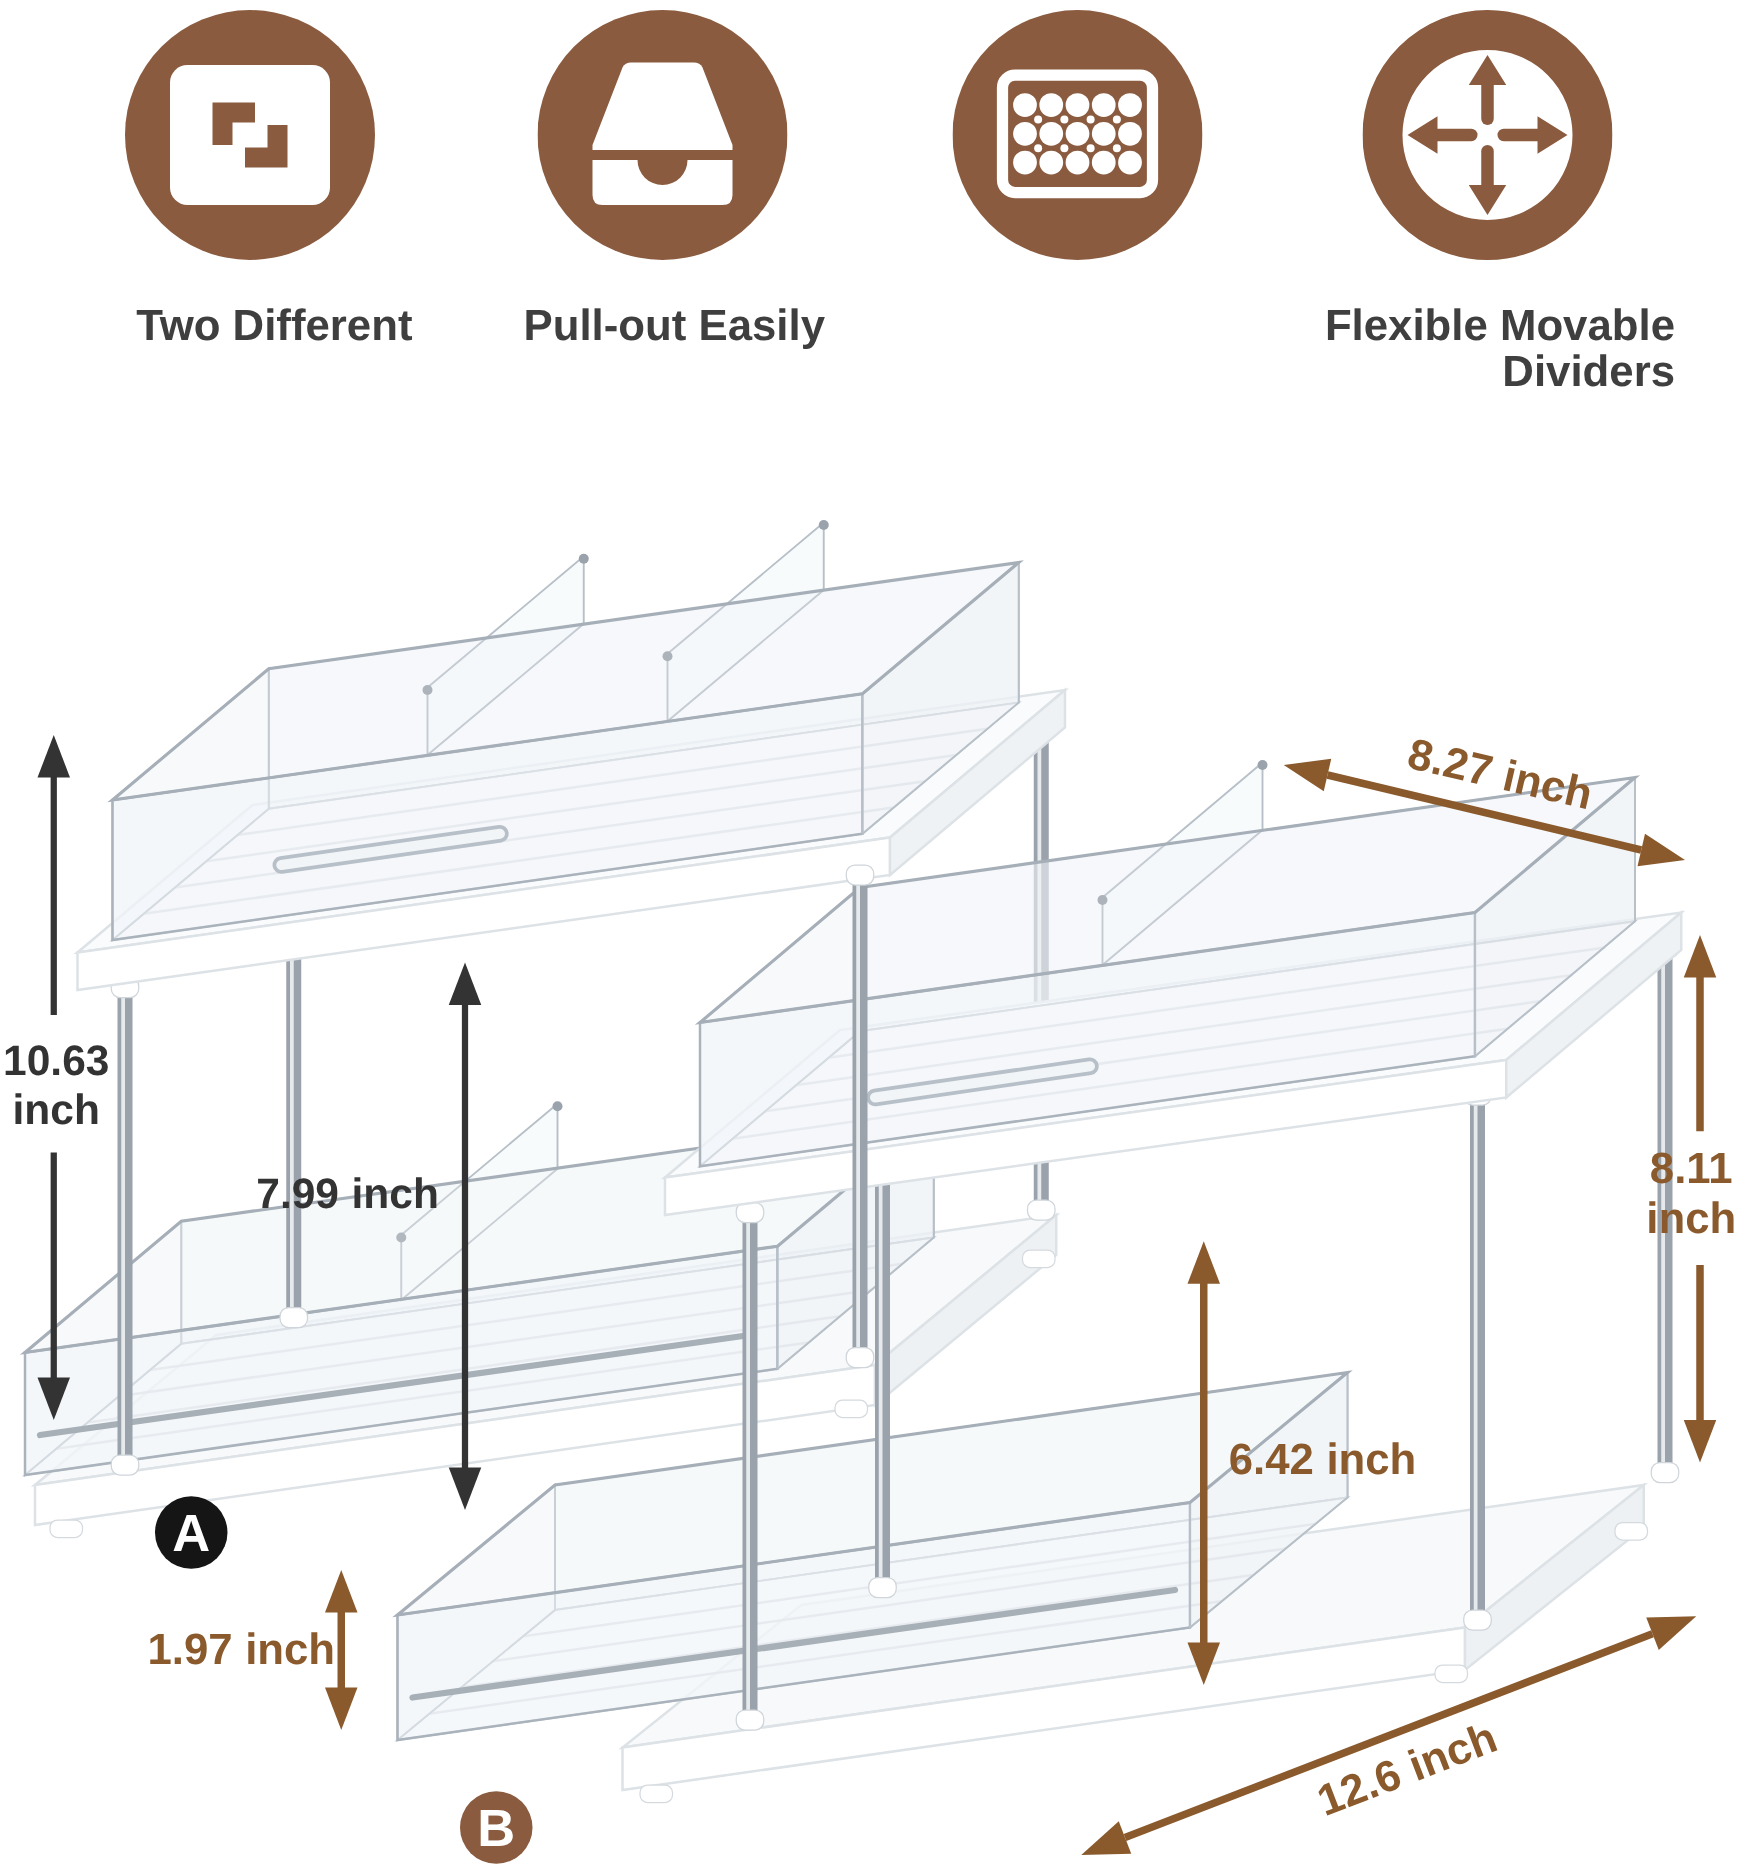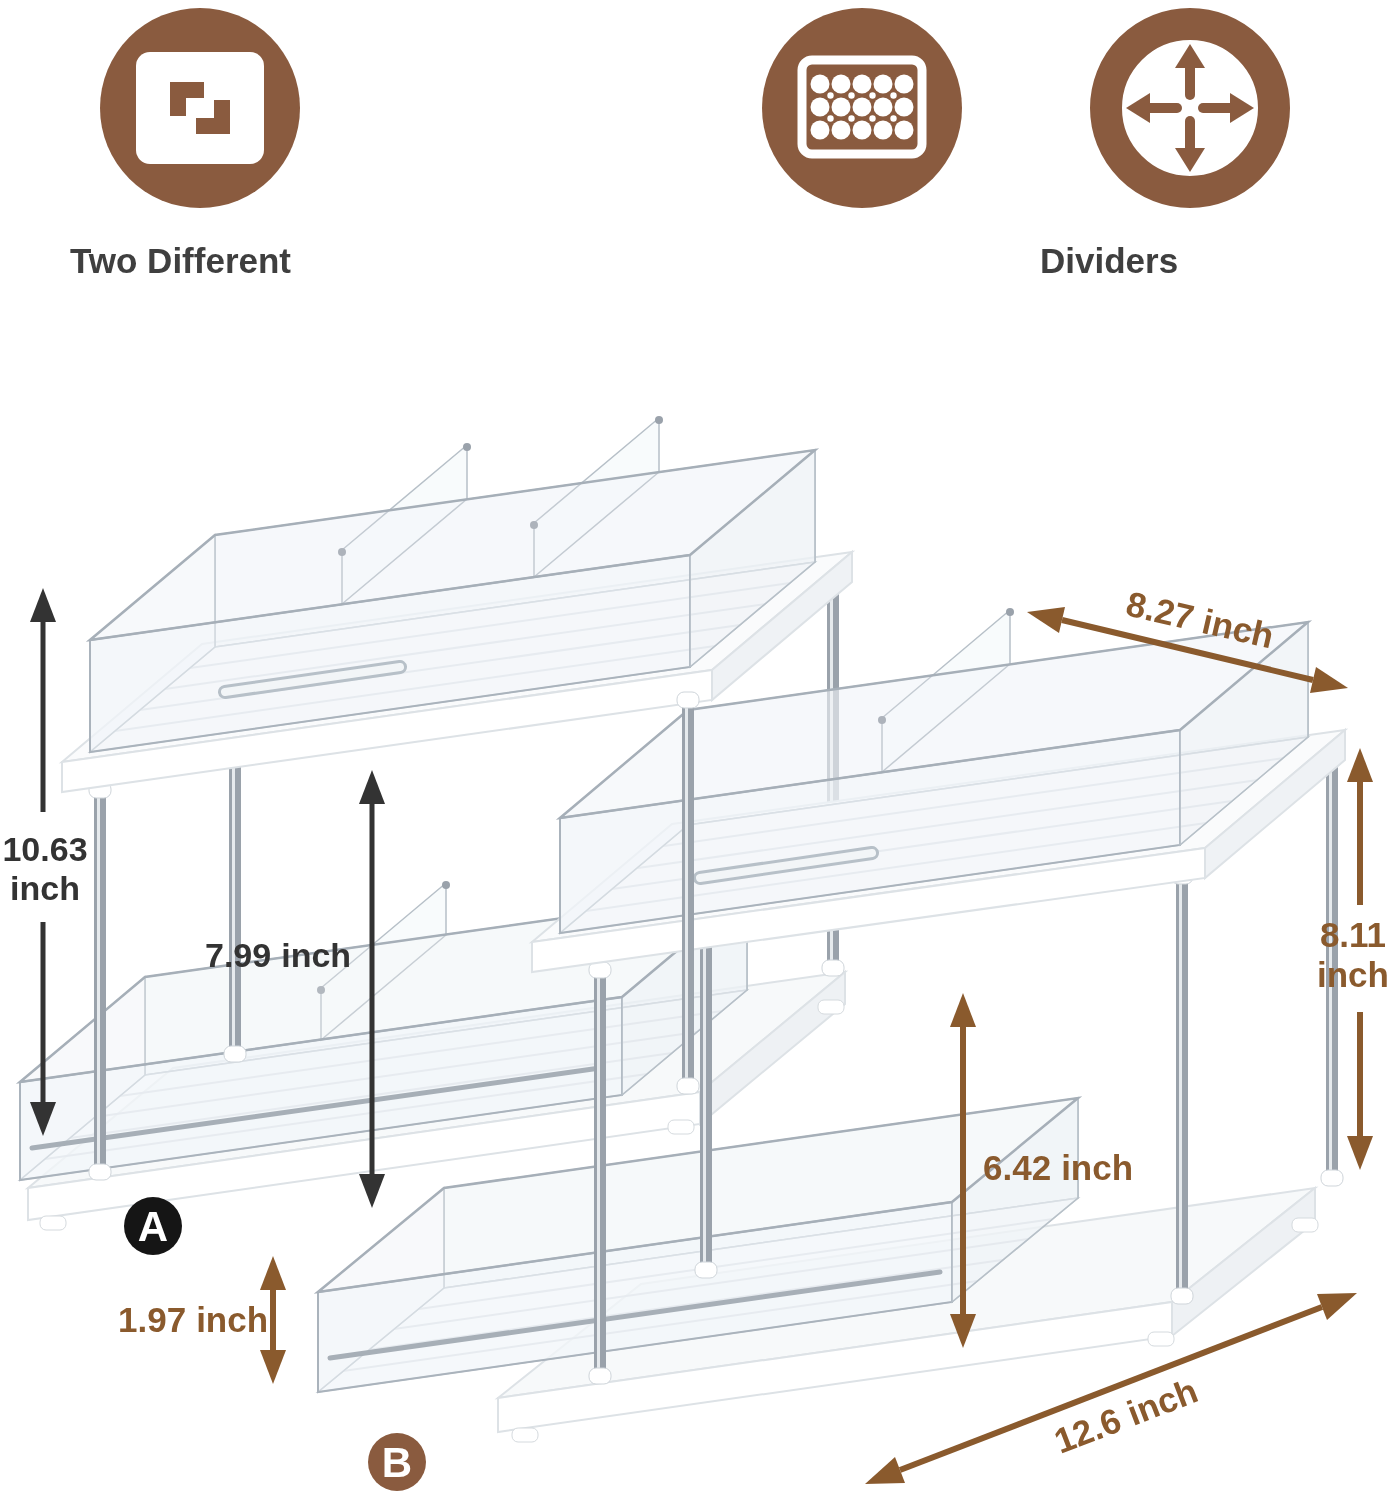--- a/index.html
+++ b/index.html
@@ -1,19 +1,19 @@
 <!DOCTYPE html>
 <html><head>
 <meta charset="utf-8">
 <style>
   html,body{margin:0;padding:0;background:#fff;}
   .canvas{position:relative;width:1395px;height:1500px;background:#ffffff;overflow:hidden;
           font-family:"Liberation Sans",sans-serif;}
   
-  .feature{position:absolute;top:8px;text-align:left;}
+  .feature{position:absolute;top:8px;text-align:right;}
   .icon-circle{width:200px;height:200px;margin:0 auto;}
   .feature-label{margin-top:34px;font-size:35px;font-weight:bold;color:#3f3f3f;line-height:1.06;}
   .feature-label span{display:block;}
   
   .art{position:absolute;left:0;top:0;}
   .art text{font-family:"Liberation Sans",sans-serif;}
   
   .dim{position:absolute;font-weight:bold;font-size:35px;color:#8a5a2d;white-space:nowrap;
        display:flex;gap:10px;line-height:1.15;}
   .dim.dark{color:#333333;font-size:34px;}
@@ -33,20 +33,33 @@
         <rect x="36" y="44" width="128" height="112" rx="14" fill="#ffffff"></rect>
         <path d="M70,74 L104,74 L104,90 L86,90 L86,108 L70,108 Z" fill="#8a5b3f"></path>
         <path d="M130,126 L96,126 L96,110 L114,110 L114,92 L130,92 Z" fill="#8a5b3f"></path>
       </svg>
     </div>
     <div class="feature-label">
       <span>Two Different</span>
     </div>
   </div>
 
+  <div class="feature" style="left:400px;width:260px;">
+    <div class="icon-circle">
+      <svg width="200" height="200" viewBox="0 0 200 200">
+        <circle cx="100" cy="100" r="100" fill="#8a5b3f"></circle>
+        <path d="M68,46 Q70,42 75,42 L125,42 Q130,42 132,46 L156,108 L156,112 L44,112 L44,108 Z" fill="#ffffff"></path>
+        <path d="M44,120 L80,120 A20,20 0 0 0 120,120 L156,120 L156,148 Q156,156 148,156 L52,156 Q44,156 44,148 Z" fill="#ffffff"></path>
+      </svg>
+    </div>
+    <div class="feature-label">
+      <span>Pull-out Easily</span>
+        <span></span>
+    </div>
+  </div>
 
   <div class="feature" style="left:732px;width:260px;">
     <div class="icon-circle">
       <svg width="200" height="200" viewBox="0 0 200 200">
         <circle cx="100" cy="100" r="100" fill="#8a5b3f"></circle>
         <rect x="40" y="52" width="120" height="94" rx="10" fill="none" stroke="#ffffff" stroke-width="9"></rect>
         <g fill="#ffffff">
           <circle cx="58" cy="76" r="9.5"></circle>
             <circle cx="79" cy="76" r="9.5"></circle>
             <circle cx="100" cy="76" r="9.5"></circle>
@@ -87,20 +100,21 @@
         </g>
         <g fill="#8a5b3f">
           <polygon points="100,36 85,60 115,60"></polygon>
           <polygon points="100,164 85,140 115,140"></polygon>
           <polygon points="36,100 60,85 60,115"></polygon>
           <polygon points="164,100 140,85 140,115"></polygon>
         </g>
       </svg>
     </div>
     <div class="feature-label">
+      <span>Flexible Movable</span>
         <span>Dividers</span>
     </div>
   </div>
 
   <svg class="art" width="1395" height="1500" viewBox="0 0 1395 1500">
 
     <g>
 
       <path d="M28,1188 L700,1092 L845,972 L173,1068 Z" fill="#f7f9fa" stroke="#dde2e6" stroke-width="2"></path>
       <path d="M28,1188 L700,1092 L700,1124 L28,1220 Z" fill="#ffffff" stroke="#dde2e6" stroke-width="2"></path>

